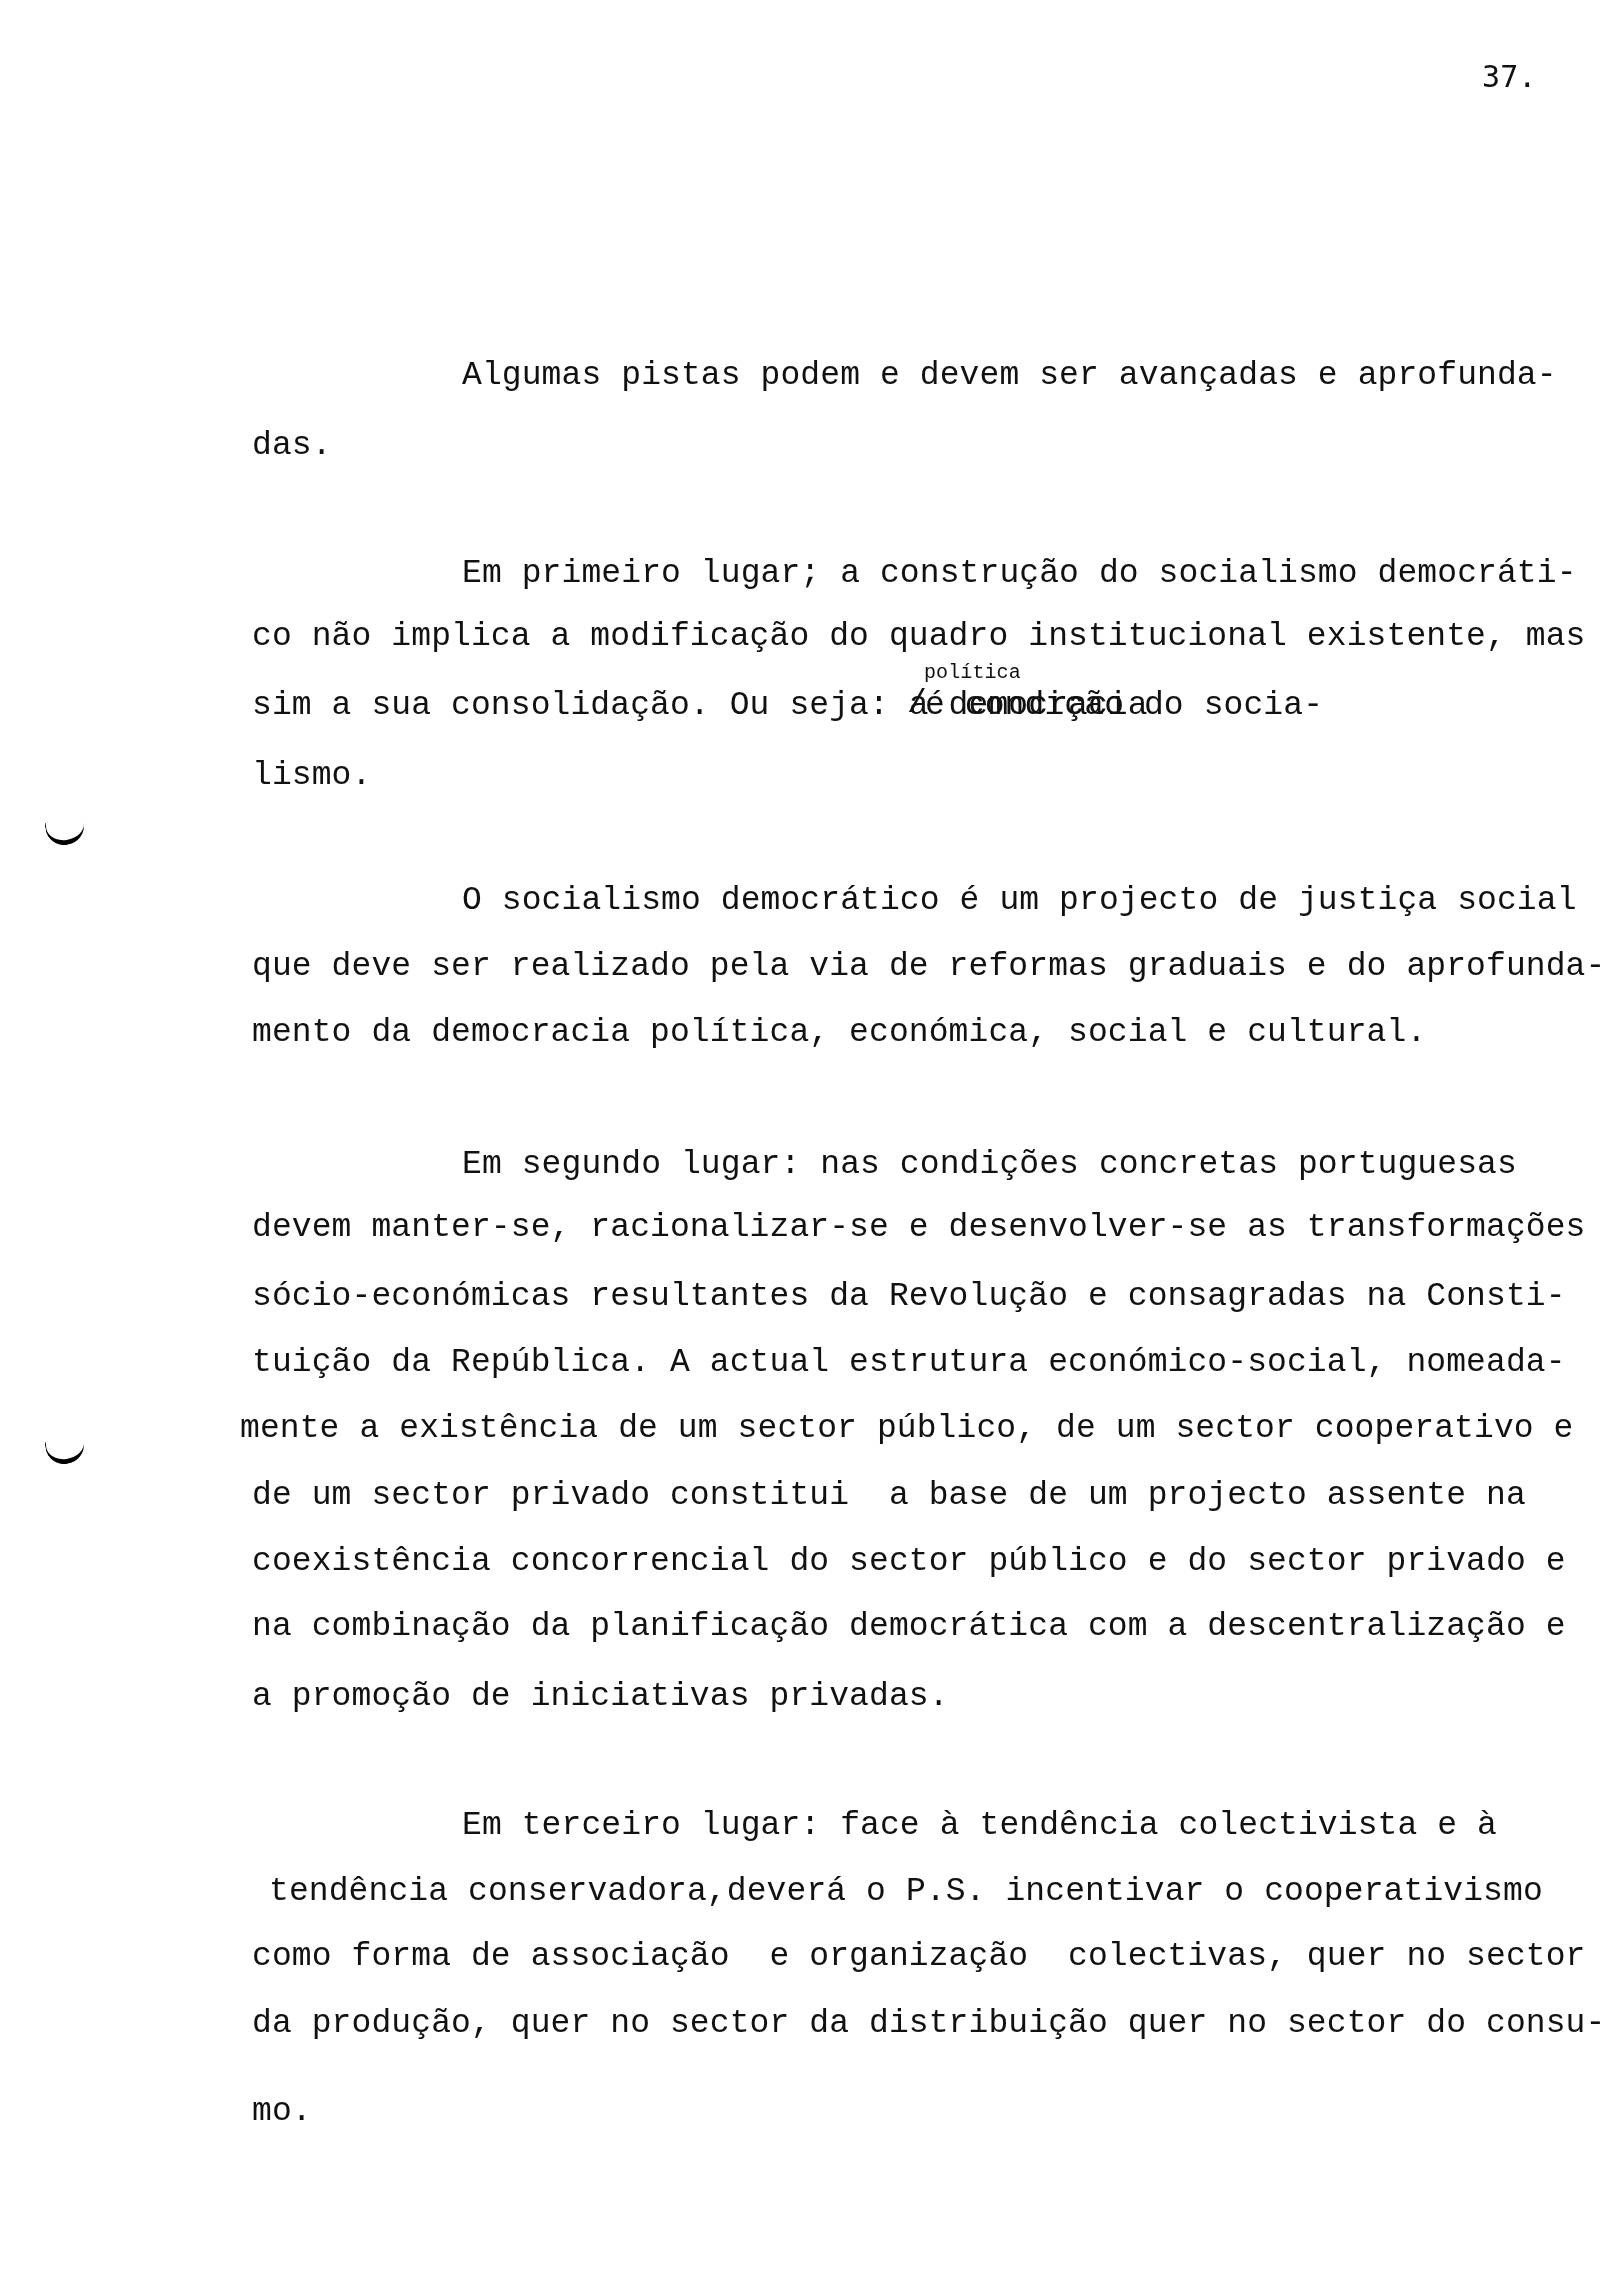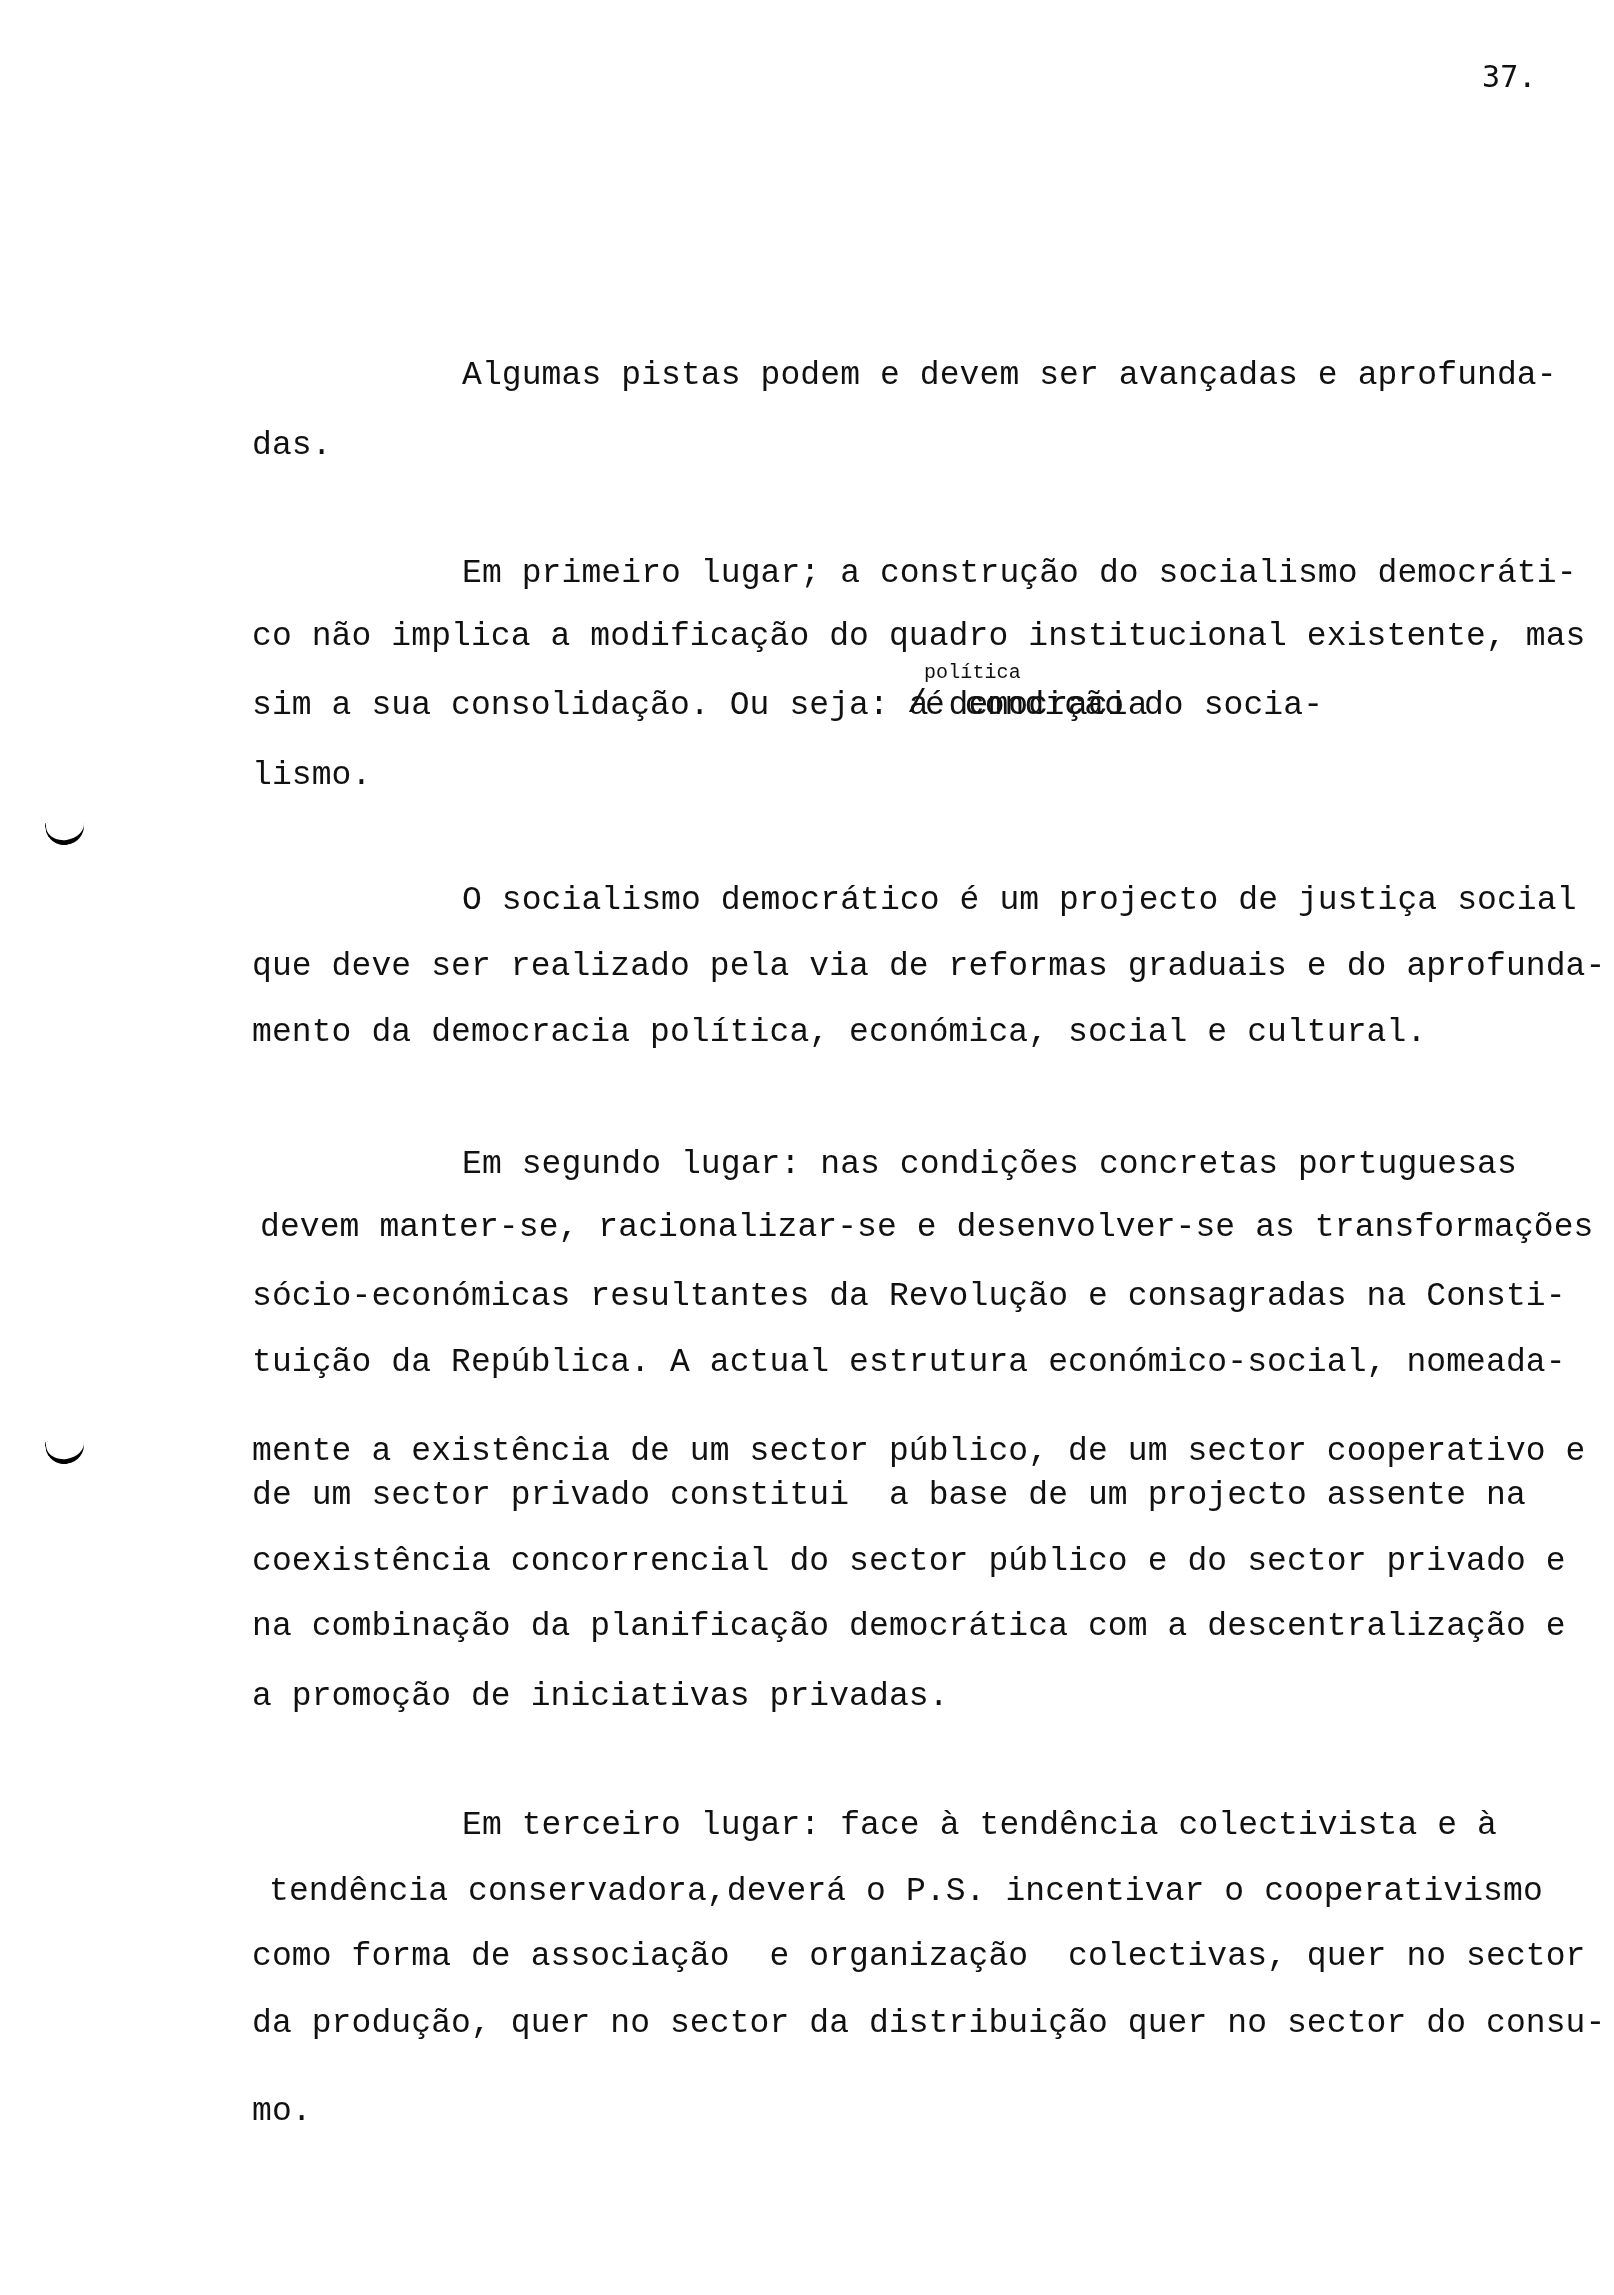--- a/index.html
+++ b/index.html
@@ -42,24 +42,24 @@
   <div class="line" style="left:252px; top:689px;">sim a sua consolidação. Ou seja: a democracia</div>
   <div class="slash" style="left:907px; top:685px;">/</div>
   <div class="line" style="left:925px; top:689px;">é condição do socia-</div>
   <div class="line" style="left:252px; top:759px;">lismo.</div>
 
   <div class="line" style="left:462px; top:884px;">O socialismo democrático é um projecto de justiça social</div>
   <div class="line" style="left:252px; top:950px;">que deve ser realizado pela via de reformas graduais e do aprofunda-</div>
   <div class="line" style="left:252px; top:1016px;">mento da democracia política, económica, social e cultural.</div>
 
   <div class="line" style="left:462px; top:1148px;">Em segundo lugar: nas condições concretas portuguesas</div>
-  <div class="line" style="left:252px; top:1211px;margin-left:8px;">devem manter-se, racionalizar-se e desenvolver-se as transformações</div>
+  <div class="line" style="left:252px; top:1211px;">devem manter-se, racionalizar-se e desenvolver-se as transformações</div>
   <div class="line" style="left:252px; top:1280px;">sócio-económicas resultantes da Revolução e consagradas na Consti-</div>
   <div class="line" style="left:252px; top:1346px;">tuição da República. A actual estrutura económico-social, nomeada-</div>
-  <div class="line" style="left:252px; top:1412px;margin-top:23px;">mente a existência de um sector público, de um sector cooperativo e</div>
+  <div class="line" style="left:240px; top:1412px;">mente a existência de um sector público, de um sector cooperativo e</div>
   <div class="line" style="left:252px; top:1545px;">coexistência concorrencial do sector público e do sector privado e</div>
   <div class="line" style="left:252px; top:1479px;">de um sector privado constitui  a base de um projecto assente na</div>
   <div class="line" style="left:252px; top:1610px;">na combinação da planificação democrática com a descentralização e</div>
   <div class="line" style="left:252px; top:1680px;">a promoção de iniciativas privadas.</div>
 
   <div class="line" style="left:462px; top:1809px;">Em terceiro lugar: face à tendência colectivista e à</div>
   <div class="line" style="left:252px; top:1875px;margin-left:17px;">tendência conservadora,deverá o P.S. incentivar o cooperativismo</div>
   <div class="line" style="left:252px; top:1940px;">como forma de associação  e organização  colectivas, quer no sector</div>
   <div class="line" style="left:252px; top:2007px;">da produção, quer no sector da distribuição quer no sector do consu-</div>
   <div class="line" style="left:252px; top:2080px;margin-top:15px;">mo.</div>

